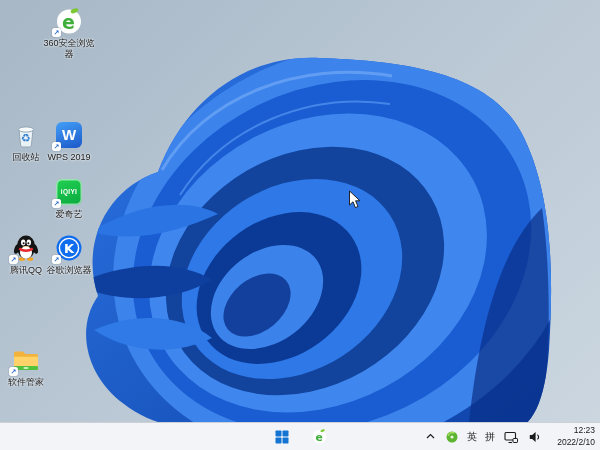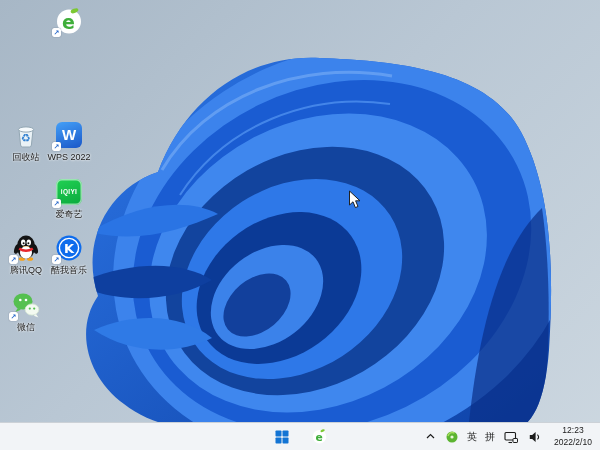--- a/index.html
+++ b/index.html
@@ -38,21 +38,21 @@
 
   
   .taskbar{
     position:absolute;left:0;bottom:0;width:600px;height:28px;background:#f2f4f7;
     border-top:1px solid rgba(90,105,120,.25);box-sizing:border-box;
   }
   .tb-center{position:absolute;left:272px;top:0;height:100%;display:flex;align-items:center;gap:17px;}
   .tb-btn{display:flex;align-items:center;justify-content:center;width:20px;height:22px;border-radius:4px;}
   .tray{position:absolute;right:0;top:0;height:100%;display:flex;align-items:center;gap:8px;padding-right:5px;}
   .tray-txt{font-size:10px;color:#1d1d1d;}
-  .clock{font-size:8.5px;line-height:1.3;color:#1a1a1a;text-align:center;min-width:44px;}
+  .clock{font-size:8.5px;line-height:1.3;color:#1a1a1a;text-align:right;min-width:44px;}
 </style>
 </head>
 <body>
 
 <div class="screen">
 
   <svg class="wall" width="600" height="450" viewBox="0 0 600 450">
     <defs>
       <clipPath id="bloomClip">
         <path d="M320,58 C248,54 186,98 158,172 C108,188 80,242 98,296 C74,330 88,378 124,404 C152,426 190,432 230,432 L505,432 C532,432 545,402 549,350 C554,272 552,190 521,132 C487,70 398,61 320,58 Z"></path>
@@ -84,41 +84,42 @@
 
   <div class="cell" style="left:45px;top:6px">
     <div class="ic">
       <svg width="30" height="30" viewBox="0 0 30 30">
         <circle cx="15" cy="15.5" r="12" fill="#fff"></circle>
         <text x="14.5" y="22.5" text-anchor="middle" font-size="19" font-weight="bold" fill="#3fae3a" font-family="DejaVu Sans, sans-serif">e</text>
         <ellipse cx="20.5" cy="4.8" rx="4" ry="2.1" fill="#7cc832" transform="rotate(-22 20.5 4.8)"></ellipse>
       </svg>
       <span class="badge">↗</span>
     </div>
+    <div class="lbl">360安全浏览器</div>
   </div>
 
 
 
   <div class="cell" style="left:2px;top:120px">
     <div class="ic">
       <svg width="30" height="30" viewBox="0 0 30 30">
         <path d="M8 10 l1.6 15 q0.2 2 2 2 h6.8 q1.8 0 2-2 L22 10 Z" fill="#eaf2f6" stroke="#93a7b4" stroke-width="1"></path>
         <ellipse cx="15" cy="9.5" rx="7.6" ry="2.6" fill="#f6fafc" stroke="#93a7b4" stroke-width="1"></ellipse>
         <text x="15" y="22" font-size="11" fill="#2f7fd0" text-anchor="middle" font-family="DejaVu Sans, sans-serif">♻</text>
       </svg>
     </div>
     <div class="lbl">回收站</div>
   </div>
 
   <div class="cell" style="left:45px;top:120px">
     <div class="ic">
       <div class="wpsbox">W</div>
       <span class="badge">↗</span>
     </div>
-    <div class="lbl">WPS 2022</div>
+    <div class="lbl">WPS 2019</div>
   </div>
 
 
   <div class="cell" style="left:45px;top:177px">
     <div class="ic">
       <div class="iqiyibox">iQIYI</div>
       <span class="badge">↗</span>
     </div>
     <div class="lbl">爱奇艺</div>
   </div>
@@ -146,40 +147,36 @@
 
   <div class="cell" style="left:45px;top:233px">
     <div class="ic">
       <svg width="30" height="30" viewBox="0 0 30 30">
         <circle cx="15" cy="15" r="12.5" fill="#0f6cec"></circle>
         <circle cx="15" cy="15" r="9.6" fill="none" stroke="#fff" stroke-width="1.4"></circle>
         <text x="15" y="20" text-anchor="middle" font-size="13" font-weight="bold" fill="#fff" font-family="DejaVu Sans, sans-serif">K</text>
       </svg>
       <span class="badge">↗</span>
     </div>
-    <div class="lbl">酷我音乐</div>
-  </div>
-
-  <div class="cell" style="left:2px;top:290px">
-    <div class="ic">
-      <svg width="30" height="30" viewBox="0 0 30 30">
-        <ellipse cx="12" cy="11.5" rx="9.5" ry="8" fill="#55c050"></ellipse>
-        <path d="M7 17.5 l-2.6 4.6 5.4-2.4 z" fill="#55c050"></path>
-        <circle cx="9.3" cy="10" r="1.3" fill="#fff"></circle>
-        <circle cx="15" cy="10" r="1.3" fill="#fff"></circle>
-        <ellipse cx="21" cy="19.5" rx="6.8" ry="5.6" fill="#f3faf1" stroke="#d6e8d2" stroke-width="0.8"></ellipse>
-        <path d="M25 24 l2.4 3.4 -4.6-1.6 z" fill="#f3faf1"></path>
-        <circle cx="18.8" cy="18.6" r="1.1" fill="#55c050"></circle>
-        <circle cx="23.2" cy="18.6" r="1.1" fill="#55c050"></circle>
-      </svg>
-      <span class="badge">↗</span>
-    </div>
-    <div class="lbl">微信</div>
-  </div>
-
+    <div class="lbl">谷歌浏览器</div>
+  </div>
+
+
+  <div class="cell" style="left:2px;top:345px">
+    <div class="ic">
+      <svg width="30" height="30" viewBox="0 0 30 30">
+        <path d="M3 8.2 q0-1.7 1.7-1.7 h7.2 l2.6 2.6 h11 q1.5 0 1.5 1.5 v12.9 q0 1.5-1.5 1.5 H4.5 q-1.5 0-1.5-1.5 z" fill="#f2b33c"></path>
+        <path d="M3 11.8 h24 v11.7 q0 1.5-1.5 1.5 H4.5 q-1.5 0-1.5-1.5 z" fill="#ffd36a"></path>
+        <rect x="3" y="21" width="24" height="4" rx="1.2" fill="#52c13c"></rect>
+        <rect x="12.5" y="22.2" width="5" height="1.6" rx="0.8" fill="#eafbe4"></rect>
+      </svg>
+      <span class="badge">↗</span>
+    </div>
+    <div class="lbl">软件管家</div>
+  </div>
 
   <div class="cursor">
     <svg width="14" height="20" viewBox="0 0 14 20">
       <path d="M1.5,1 L1.5,15 L5,11.8 L7.4,17.6 L10,16.5 L7.6,10.8 L12,10.8 Z" fill="#fff" stroke="#222" stroke-width="1"></path>
     </svg>
   </div>
 
   <div class="taskbar">
 
     <div class="tb-center">

